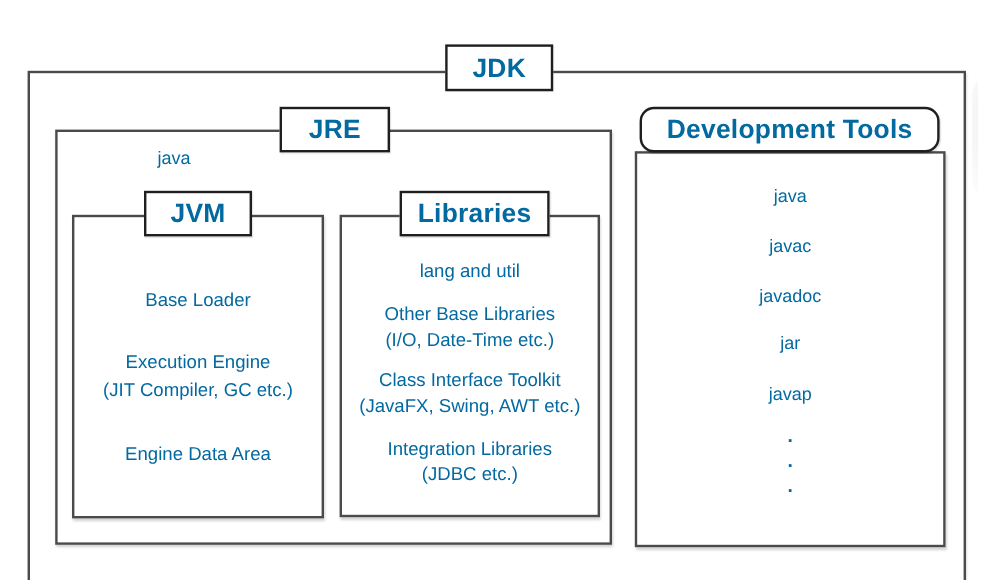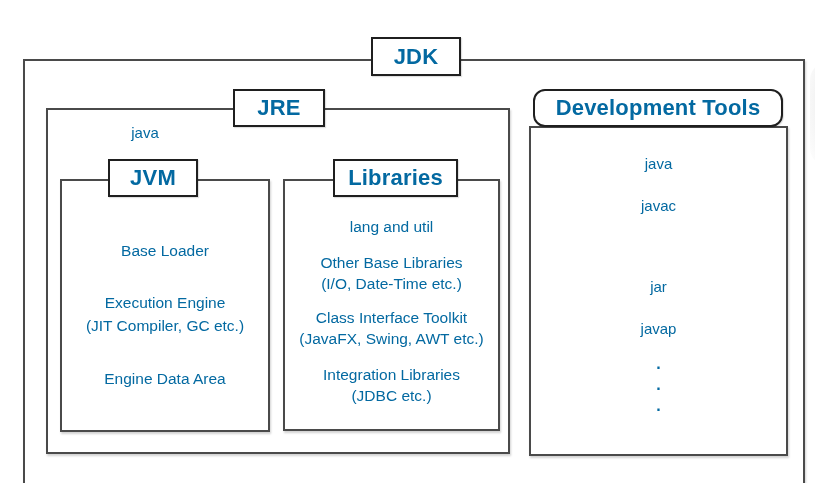--- a/index.html
+++ b/index.html
@@ -91,21 +91,21 @@
   <div class="note" style="left:100px; top:95px; width:90px;">java</div>
 
   <div class="box" style="left:60px; top:150px; width:210px; height:253px;">
     <div class="txt jvm-line" style="top:58px;">Base Loader</div>
     <div class="txt jvm-line" style="top:110px;">
       <div>Execution Engine</div>
       <div>(JIT Compiler, GC etc.)</div>
     </div>
     <div class="txt jvm-line" style="top:186px;">Engine Data Area</div>
   </div>
-  <div class="label-box" style="left:108px; top:130px; width:90px; height:38px;">
+  <div class="label-box" style="left:120px; top:130px; width:90px; height:38px;">
     <span>JVM</span>
   </div>
 
   <div class="box" style="left:283px; top:150px; width:217px; height:252px;">
     <div class="txt" style="top:71px;">
       <div>Other Base Libraries</div>
       <div>(I/O, Date-Time etc.)</div>
     </div>
     <div class="txt" style="top:35px;">
       <div>lang and util</div>
@@ -119,20 +119,21 @@
       <div>(JDBC etc.)</div>
     </div>
   </div>
   <div class="label-box" style="left:333px; top:130px; width:125px; height:38px;">
     <span>Libraries</span>
   </div>
 
   <div class="box" style="left:529px; top:97px; width:259px; height:330px;">
     <div class="dev-item" style="top:26px;">java</div>
     <div class="dev-item" style="top:68px;">javac</div>
+    <div class="dev-item" style="top:110px;">javadoc</div>
     <div class="dev-item" style="top:149px;">jar</div>
     <div class="dev-item" style="top:191px;">javap</div>
     <div class="dot" style="top:231px;">.</div>
     <div class="dot" style="top:252px;">.</div>
     <div class="dot" style="top:273px;">.</div>
   </div>
   <div class="label-box" style="left:533px; top:60px; width:250px; height:38px;border-radius:12px;">
     <span>Development Tools</span>
   </div>
 

